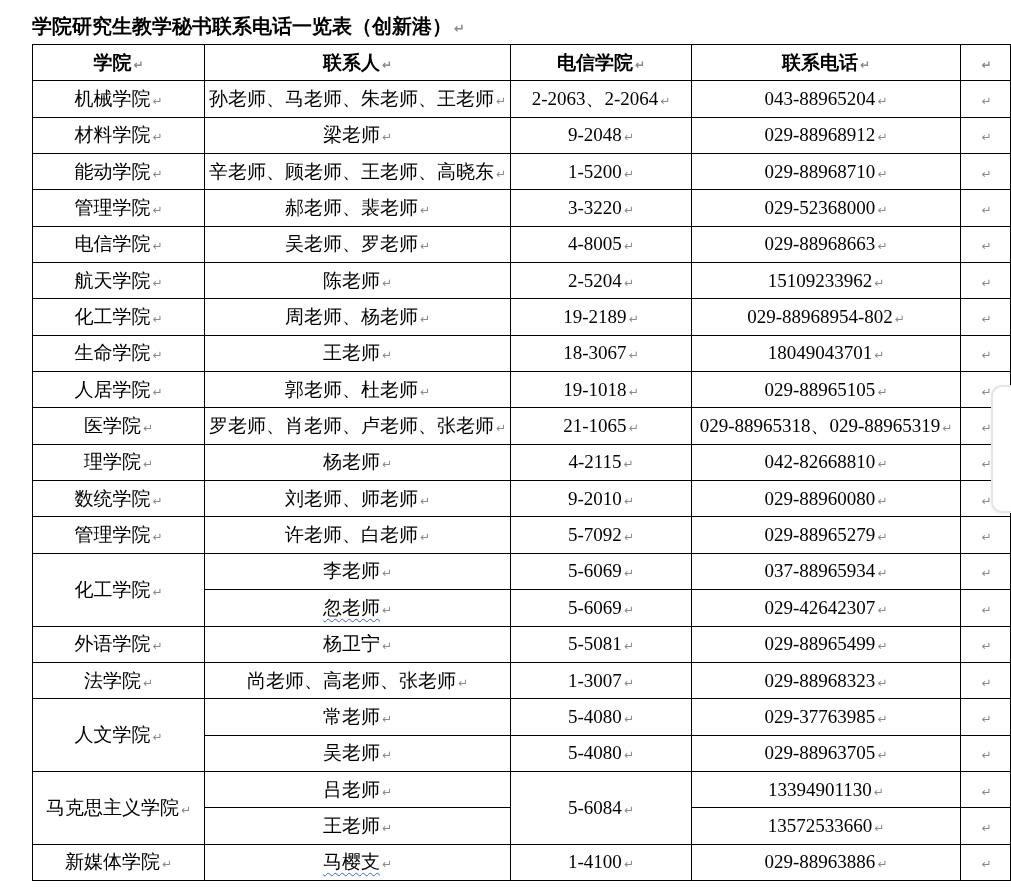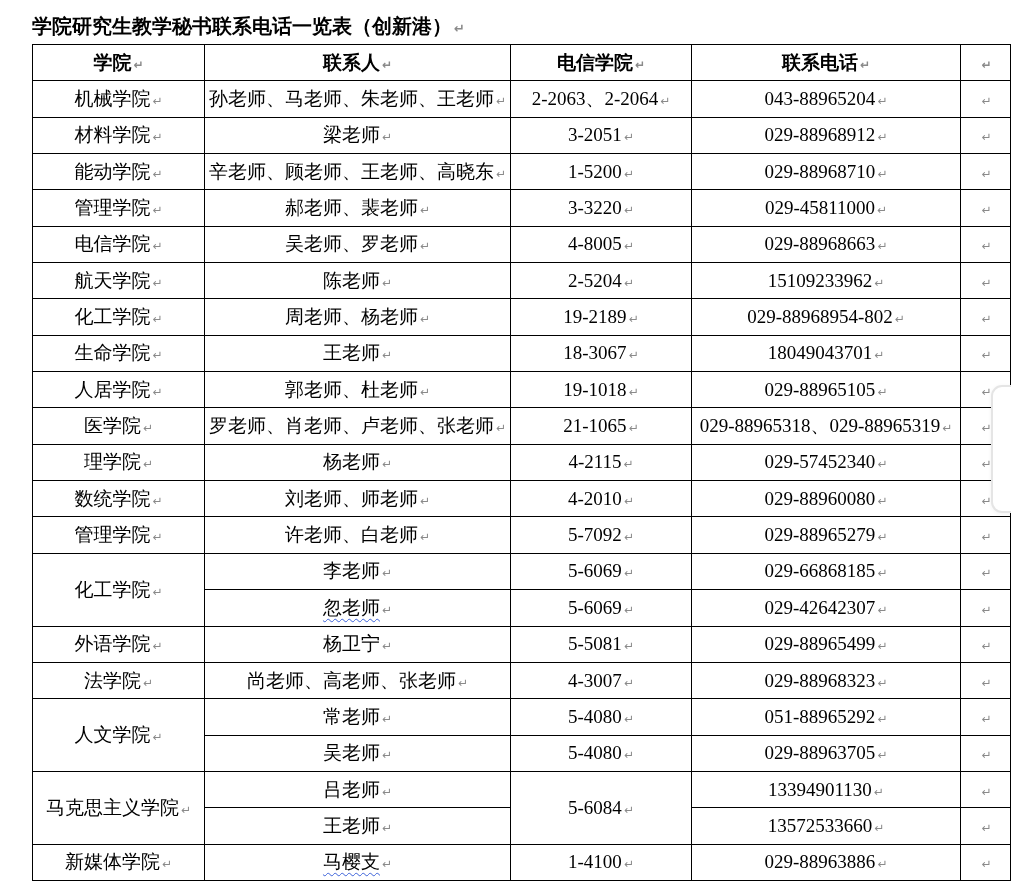--- a/index.html
+++ b/index.html
@@ -106,36 +106,36 @@
       <tr>
         <td><span>机械学院</span><span class="pmark">↵</span></td>
         <td><span>孙老师、马老师、朱老师、王老师</span><span class="pmark">↵</span></td>
         <td><span>2-2063、2-2064</span><span class="pmark">↵</span></td>
         <td><span>043-88965204</span><span class="pmark">↵</span></td>
         <td class="eol"><span class="pmark">↵</span></td>
       </tr>
       <tr>
         <td><span>材料学院</span><span class="pmark">↵</span></td>
         <td><span>梁老师</span><span class="pmark">↵</span></td>
-        <td><span>3-2051</span><span class="pmark">↵</span></td>
+        <td><span>9-2048</span><span class="pmark">↵</span></td>
         <td><span>029-88968912</span><span class="pmark">↵</span></td>
         <td class="eol"><span class="pmark">↵</span></td>
       </tr>
       <tr>
         <td><span>能动学院</span><span class="pmark">↵</span></td>
         <td><span>辛老师、顾老师、王老师、高晓东</span><span class="pmark">↵</span></td>
         <td><span>1-5200</span><span class="pmark">↵</span></td>
         <td><span>029-88968710</span><span class="pmark">↵</span></td>
         <td class="eol"><span class="pmark">↵</span></td>
       </tr>
       <tr>
         <td><span>管理学院</span><span class="pmark">↵</span></td>
         <td><span>郝老师、裴老师</span><span class="pmark">↵</span></td>
         <td><span>3-3220</span><span class="pmark">↵</span></td>
-        <td><span>029-45811000</span><span class="pmark">↵</span></td>
+        <td><span>029-52368000</span><span class="pmark">↵</span></td>
         <td class="eol"><span class="pmark">↵</span></td>
       </tr>
       <tr>
         <td><span>电信学院</span><span class="pmark">↵</span></td>
         <td><span>吴老师、罗老师</span><span class="pmark">↵</span></td>
         <td><span>4-8005</span><span class="pmark">↵</span></td>
         <td><span>029-88968663</span><span class="pmark">↵</span></td>
         <td class="eol"><span class="pmark">↵</span></td>
       </tr>
       <tr>
@@ -170,69 +170,69 @@
         <td><span>医学院</span><span class="pmark">↵</span></td>
         <td><span>罗老师、肖老师、卢老师、张老师</span><span class="pmark">↵</span></td>
         <td><span>21-1065</span><span class="pmark">↵</span></td>
         <td><span>029-88965318、029-88965319</span><span class="pmark">↵</span></td>
         <td class="eol"><span class="pmark">↵</span></td>
       </tr>
       <tr>
         <td><span>理学院</span><span class="pmark">↵</span></td>
         <td><span>杨老师</span><span class="pmark">↵</span></td>
         <td><span>4-2115</span><span class="pmark">↵</span></td>
-        <td><span>029-57452340</span><span class="pmark">↵</span></td>
+        <td><span>042-82668810</span><span class="pmark">↵</span></td>
         <td class="eol"><span class="pmark">↵</span></td>
       </tr>
       <tr>
         <td><span>数统学院</span><span class="pmark">↵</span></td>
         <td><span>刘老师、师老师</span><span class="pmark">↵</span></td>
-        <td><span>4-2010</span><span class="pmark">↵</span></td>
+        <td><span>9-2010</span><span class="pmark">↵</span></td>
         <td><span>029-88960080</span><span class="pmark">↵</span></td>
         <td class="eol"><span class="pmark">↵</span></td>
       </tr>
       <tr>
         <td><span>管理学院</span><span class="pmark">↵</span></td>
         <td><span>许老师、白老师</span><span class="pmark">↵</span></td>
         <td><span>5-7092</span><span class="pmark">↵</span></td>
         <td><span>029-88965279</span><span class="pmark">↵</span></td>
         <td class="eol"><span class="pmark">↵</span></td>
       </tr>
       <tr>
         <td rowspan="2"><span>化工学院</span><span class="pmark">↵</span></td>
         <td><span>李老师</span><span class="pmark">↵</span></td>
         <td><span>5-6069</span><span class="pmark">↵</span></td>
-        <td><span>029-66868185</span><span class="pmark">↵</span></td>
+        <td><span>037-88965934</span><span class="pmark">↵</span></td>
         <td class="eol"><span class="pmark">↵</span></td>
       </tr>
       <tr>
         <td><span class="wavy">忽老师</span><span class="pmark">↵</span></td>
         <td><span>5-6069</span><span class="pmark">↵</span></td>
         <td><span>029-42642307</span><span class="pmark">↵</span></td>
         <td class="eol"><span class="pmark">↵</span></td>
       </tr>
       <tr>
         <td><span>外语学院</span><span class="pmark">↵</span></td>
         <td><span>杨卫宁</span><span class="pmark">↵</span></td>
         <td><span>5-5081</span><span class="pmark">↵</span></td>
         <td><span>029-88965499</span><span class="pmark">↵</span></td>
         <td class="eol"><span class="pmark">↵</span></td>
       </tr>
       <tr>
         <td><span>法学院</span><span class="pmark">↵</span></td>
         <td><span>尚老师、高老师、张老师</span><span class="pmark">↵</span></td>
-        <td><span>4-3007</span><span class="pmark">↵</span></td>
+        <td><span>1-3007</span><span class="pmark">↵</span></td>
         <td><span>029-88968323</span><span class="pmark">↵</span></td>
         <td class="eol"><span class="pmark">↵</span></td>
       </tr>
       <tr>
         <td rowspan="2"><span>人文学院</span><span class="pmark">↵</span></td>
         <td><span>常老师</span><span class="pmark">↵</span></td>
         <td><span>5-4080</span><span class="pmark">↵</span></td>
-        <td><span>051-88965292</span><span class="pmark">↵</span></td>
+        <td><span>029-37763985</span><span class="pmark">↵</span></td>
         <td class="eol"><span class="pmark">↵</span></td>
       </tr>
       <tr>
         <td><span>吴老师</span><span class="pmark">↵</span></td>
         <td><span>5-4080</span><span class="pmark">↵</span></td>
         <td><span>029-88963705</span><span class="pmark">↵</span></td>
         <td class="eol"><span class="pmark">↵</span></td>
       </tr>
       <tr>
         <td rowspan="2"><span>马克思主义学院</span><span class="pmark">↵</span></td>

